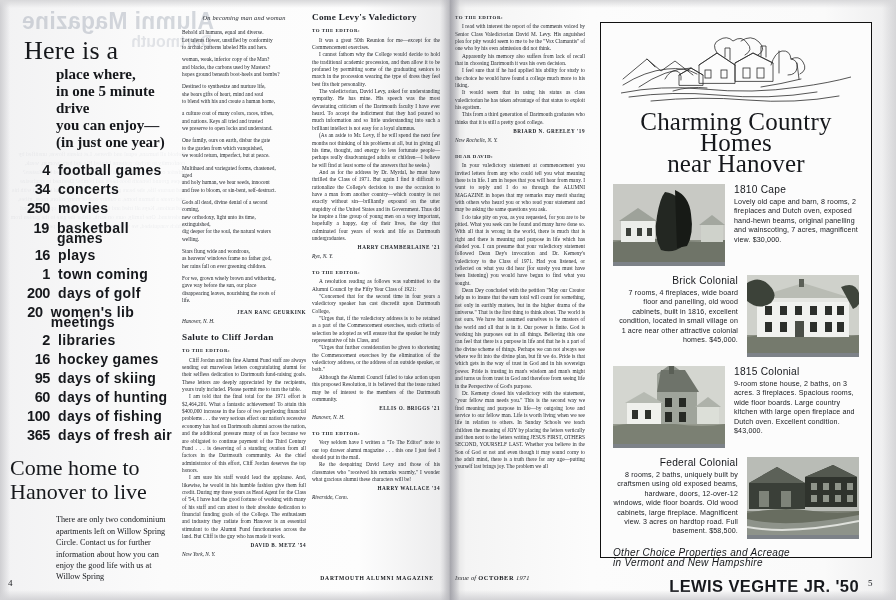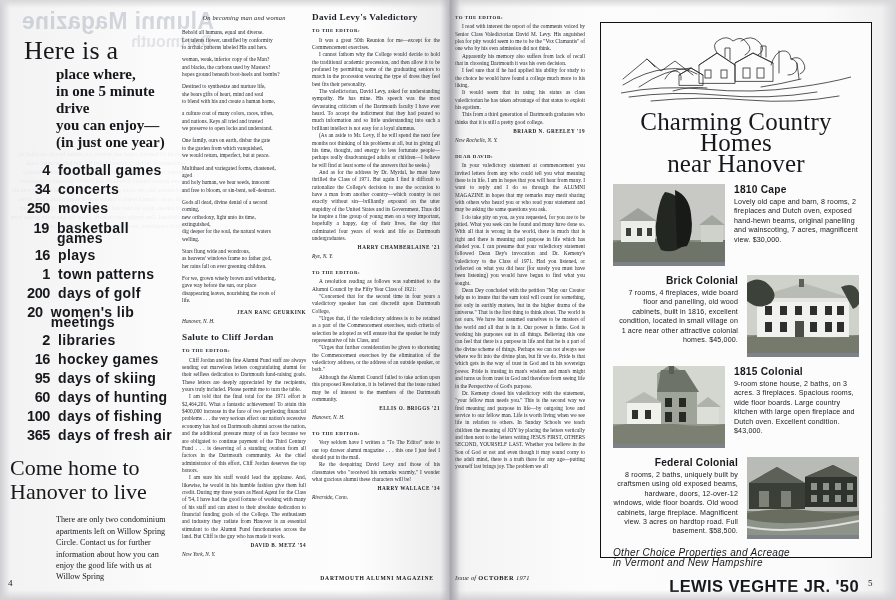--- a/index.html
+++ b/index.html
@@ -67,21 +67,21 @@
 
   
   #rightad{position:absolute;left:600px;top:22px;width:272px;height:536px;
     border:1.6px solid #111;background:#fcfcfc;box-sizing:border-box;padding:10px 12px 6px 12px;}
   .sketch{height:76px;display:flex;align-items:center;justify-content:center;}
   .adtitle{text-align:center;font-size:25px;line-height:21px;letter-spacing:.2px;margin:2px 0 10px 0;}
   .listing{display:flex;gap:9px;margin-bottom:9px;}
   .listing.rev{flex-direction:row-reverse;}
   .photo{width:112px;flex:0 0 112px;border:0;position:relative;overflow:hidden;background:#7d8288;}
   .ltext{flex:1;font-family:"Liberation Sans", sans-serif;}
-  .lname{font-weight:700;font-size:10.2px;letter-spacing:.25px;margin-bottom:3px;}
+  .lname{font-weight:400;font-size:10.2px;letter-spacing:.25px;margin-bottom:3px;}
   .ldesc{font-size:7.1px;line-height:9.4px;letter-spacing:.15px;}
   .listing.rev .ltext{text-align:right;}
   .tagline{text-align:left;font-family:"Liberation Sans", sans-serif;font-style:italic;
     font-size:10px;line-height:10px;letter-spacing:.3px;margin:9px 0 9px 0;}
   .broker-name{text-align:right;font-family:"Liberation Sans", sans-serif;font-weight:700;
     font-size:16.5px;letter-spacing:.4px;}
   .broker-sub{text-align:center;font-family:"Liberation Sans", sans-serif;font-size:15px;
     letter-spacing:.5px;margin-top:1px;}
   .broker-row{display:flex;justify-content:space-between;margin-top:8px;padding:0 14px 0 18px;
     font-family:"Liberation Sans", sans-serif;font-size:8px;letter-spacing:.3px;}
@@ -121,21 +121,21 @@
         <li>
           <span class="n">19</span>
           <span class="t">basketball  games</span>
         </li>
         <li>
           <span class="n">16</span>
           <span class="t">plays</span>
         </li>
         <li>
           <span class="n">1</span>
-          <span class="t">town  patterns</span>
+          <span class="t">town  coming</span>
         </li>
         <li>
           <span class="n">200</span>
           <span class="t">days  of  golf</span>
         </li>
         <li>
           <span class="n">20</span>
           <span class="t">women's  lib  meetings</span>
         </li>
         <li>
@@ -216,21 +216,21 @@
     <div id="c2paras">
         <div class="p">Cliff Jordan and his fine Alumni Fund staff are always sending out marvelous letters congratulating alumni for their selfless dedication to Dartmouth fund-raising goals. These letters are deeply appreciated by the recipients, yours truly included. Please permit me to turn the table.</div>
         <div class="p">I am told that the final total for the 1971 effort is $2,464,201. What a fantastic achievement! To attain this $400,000 increase in the face of two perplexing financial problems . . . the very serious effect our nation's recessive economy has had on Dartmouth alumni across the nation, and the additional pressure many of us face because we are obligated to continue payment of the Third Century Fund . . . is deserving of a standing ovation from all factors in the Dartmouth community. As the chief administrator of this effort, Cliff Jordan deserves the top honors.</div>
         <div class="p">I am sure his staff would lead the applause. And, likewise, he would in his humble fashion give them full credit. During my three years as Head Agent for the Class of '54, I have had the good fortune of working with many of his staff and can attest to their absolute dedication to financial funding goals of the College. The enthusiasm and industry they radiate from Hanover is an essential stimulant to the Alumni Fund functionaries across the land. But Cliff is the guy who has made it work.</div>
       </div>
     <div class="sig">DAVID B. METZ '54</div>
     <div class="place">New York, N. Y.</div>
   </div>
 
   <div class="col" id="col3">
-    <div class="colhead">David Levy's Valedictory</div>
+    <div class="colhead">Come Levy's Valedictory</div>
     <div class="tote">TO THE EDITOR:</div>
     <div id="c3p1">
         <div class="p">It was a great 50th Reunion for me—except for the Commencement exercises.</div>
         <div class="p">I cannot fathom why the College would decide to hold the traditional academic procession, and then allow it to be profaned by permitting some of the graduating seniors to march in the procession wearing the type of dress they feel best fits their personality.</div>
         <div class="p">The valedictorian, David Levy, asked for understanding sympathy. He has mine. His speech was the most devastating criticism of the Dartmouth faculty I have ever heard. To accept the indictment that they had poured so much information and so little understanding into such a brilliant intellect is not easy for a loyal alumnus.</div>
         <div class="p">(As an aside to Mr. Levy, if he will spend the next few months not thinking of his problems at all, but in giving all his time, thought, and energy to less fortunate people—perhaps really disadvantaged adults or children—I believe he will find at least some of the answers that he seeks.)</div>
         <div class="p">And as for the address by Dr. Myrdal, he must have thrilled the Class of 1971. But again I find it difficult to rationalize the College's decision to use the occasion to have a man from another country—which country is not exactly without sin—brilliantly expound on the utter stupidity of the United States and its Government. Thus did he inspire a fine group of young men on a very important, hopefully a happy, day of their lives, the day that culminated four years of work and life as Dartmouth undergraduates.</div>
       </div>
     <div class="sig">HARRY CHAMBERLAINE '21</div>
     <div class="place">Rye, N. Y.</div>

